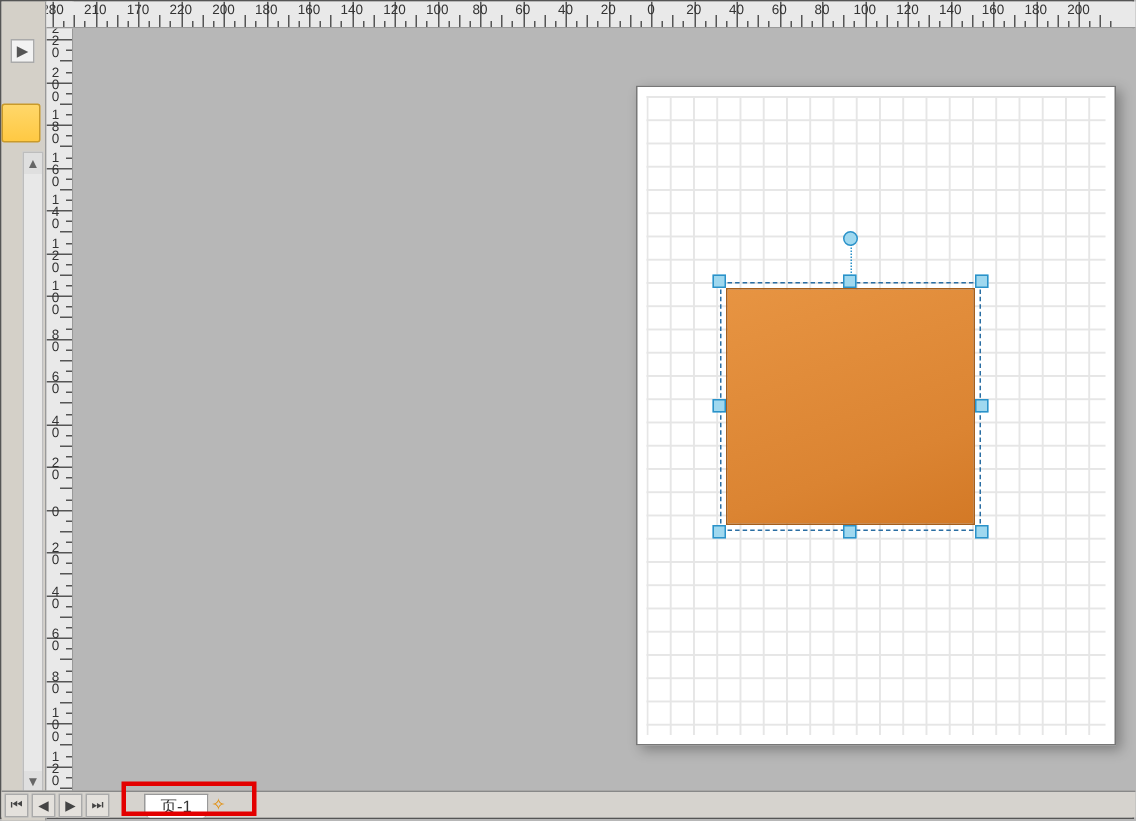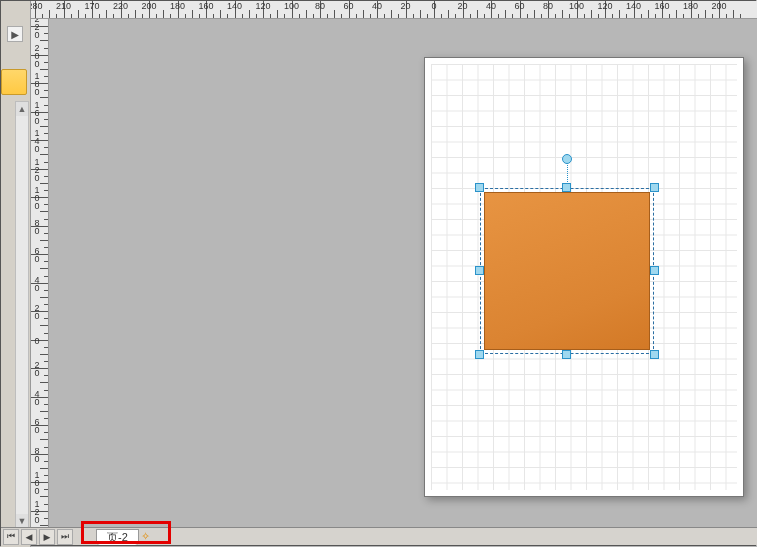--- a/index.html
+++ b/index.html
@@ -570,20 +570,20 @@
     </div>
   </div>
 
   <div class="tab-hilite"></div>
 
   <div class="tabbar">
     <div class="nav-btn">⏮</div>
     <div class="nav-btn">◀</div>
     <div class="nav-btn">▶</div>
     <div class="nav-btn">⏭</div>
-    <div class="page-tab">页-2</div>
+    <div class="page-tab">页-1</div>
     <div class="add-tab-icon">✧</div>
   </div>
 
   <div class="watermark">
   </div>
 
 </div>
 
 </body></html>

